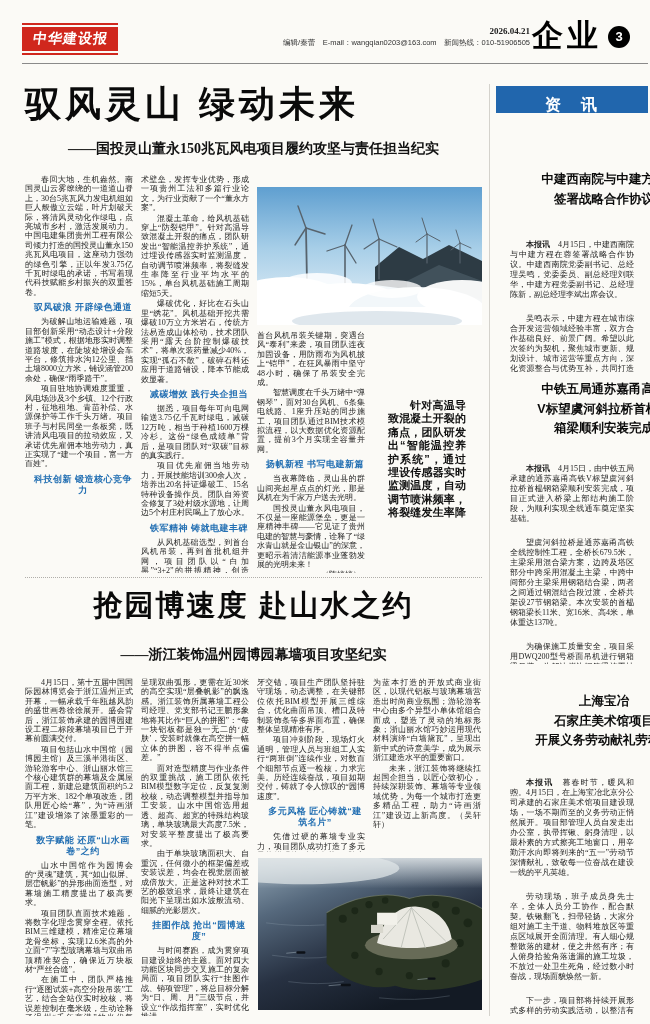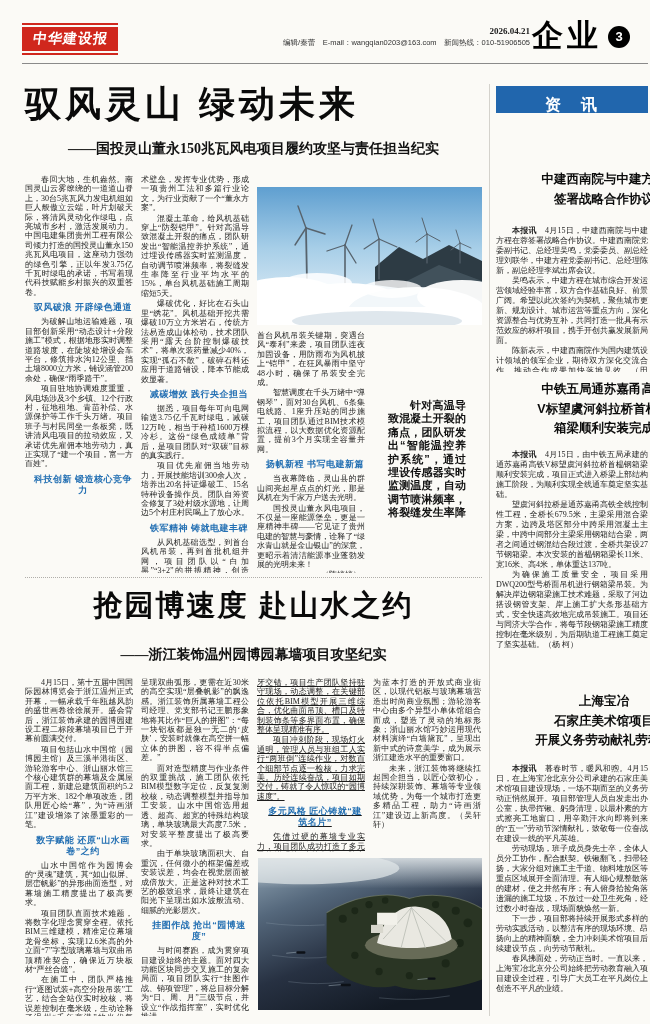--- a/index.html
+++ b/index.html
@@ -28,39 +28,39 @@
   .col{position:absolute;width:108px;overflow:hidden;text-align:justify;font:8px/9.4px "Liberation Serif",serif;color:#1d1d1d;}
   .col p{margin:0 0 1px 0;}
   .col .p,.col .lead{text-indent:2em;}
   .col .pc{text-indent:0;}
   .col .h{font:bold 9px/11px "Liberation Sans",sans-serif;color:#2470b3;text-align:center;text-indent:0;
           margin:5px 0 4px 8px;letter-spacing:.5px;}
   .col .author{text-align:right;text-indent:0;padding-right:4px;}
   .a1c{top:175px;height:398px;}
   #a1c1{left:25px;} #a1c2{left:141px;} #a1c3{left:257px;top:331px;height:242px;}
   .a2c{top:678px;height:338px;}
-  #a2c1{left:25px;} #a2c2{left:141px;} #a2c3{left:257px;height:174px;text-decoration:underline;} #a2c4{left:373px;height:174px;}
+  #a2c1{left:25px;} #a2c2{left:141px;} #a2c3{left:257px;height:174px;} #a2c4{left:373px;height:174px;}
   .pull-quote{position:absolute;left:372px;top:383px;width:110px;height:136px;overflow:hidden;
               font:bold 11px/13.4px "Liberation Sans",sans-serif;color:#111;text-align:justify;}
   .pull-quote p{margin:16px;text-indent:2em;}
   .photo1{position:absolute;left:257px;top:187px;width:225px;height:138px;}
   .photo2{position:absolute;left:258px;top:858px;width:224px;height:152px;}
   .photo1 svg,.photo2 svg{display:block;width:100%;height:100%;}
   .articles-divider{position:absolute;left:25px;top:577px;width:457px;height:0;border-top:1px dotted #b0aeaa;}
   
   .v-rule{position:absolute;left:489px;top:84px;width:0;height:932px;border-left:1px solid #d4d2cc;}
   .news-header{position:absolute;left:496px;top:86px;width:152px;height:27px;background:#2166ad;
                display:flex;align-items:flex-end;justify-content:center;}
   .news-header span{color:#fff;font:bold 16px/1 "Liberation Sans",sans-serif;letter-spacing:2px;}
   .news-headline{position:absolute;left:496px;width:152px;text-align:center;white-space:pre-line;
                  font:bold 12.5px/19.5px "Liberation Sans",sans-serif;color:#0c0c0c;margin-left:32px;}
   #sbh1{top:170px;} #sbh2{top:380px;} #sbh3{top:692px;}
   .news-body{position:absolute;left:496px;width:152px;overflow:hidden;text-align:justify;
              font:8px/10px "Liberation Serif",serif;color:#1d1d1d;}
-  .news-body p{margin:0;}
+  .news-body p{margin:14px;}
   .news-body .p,.news-body .lead{text-indent:2em;}
   .news-body b{font-weight:bold;}
   #sbb1{top:226px;height:146px;} #sbb2{top:450px;height:214px;} #sbb3{top:764px;height:252px;}
 </style>
 </head>
 <body>
 
 <div class="page">
 
   <div class="masthead">

